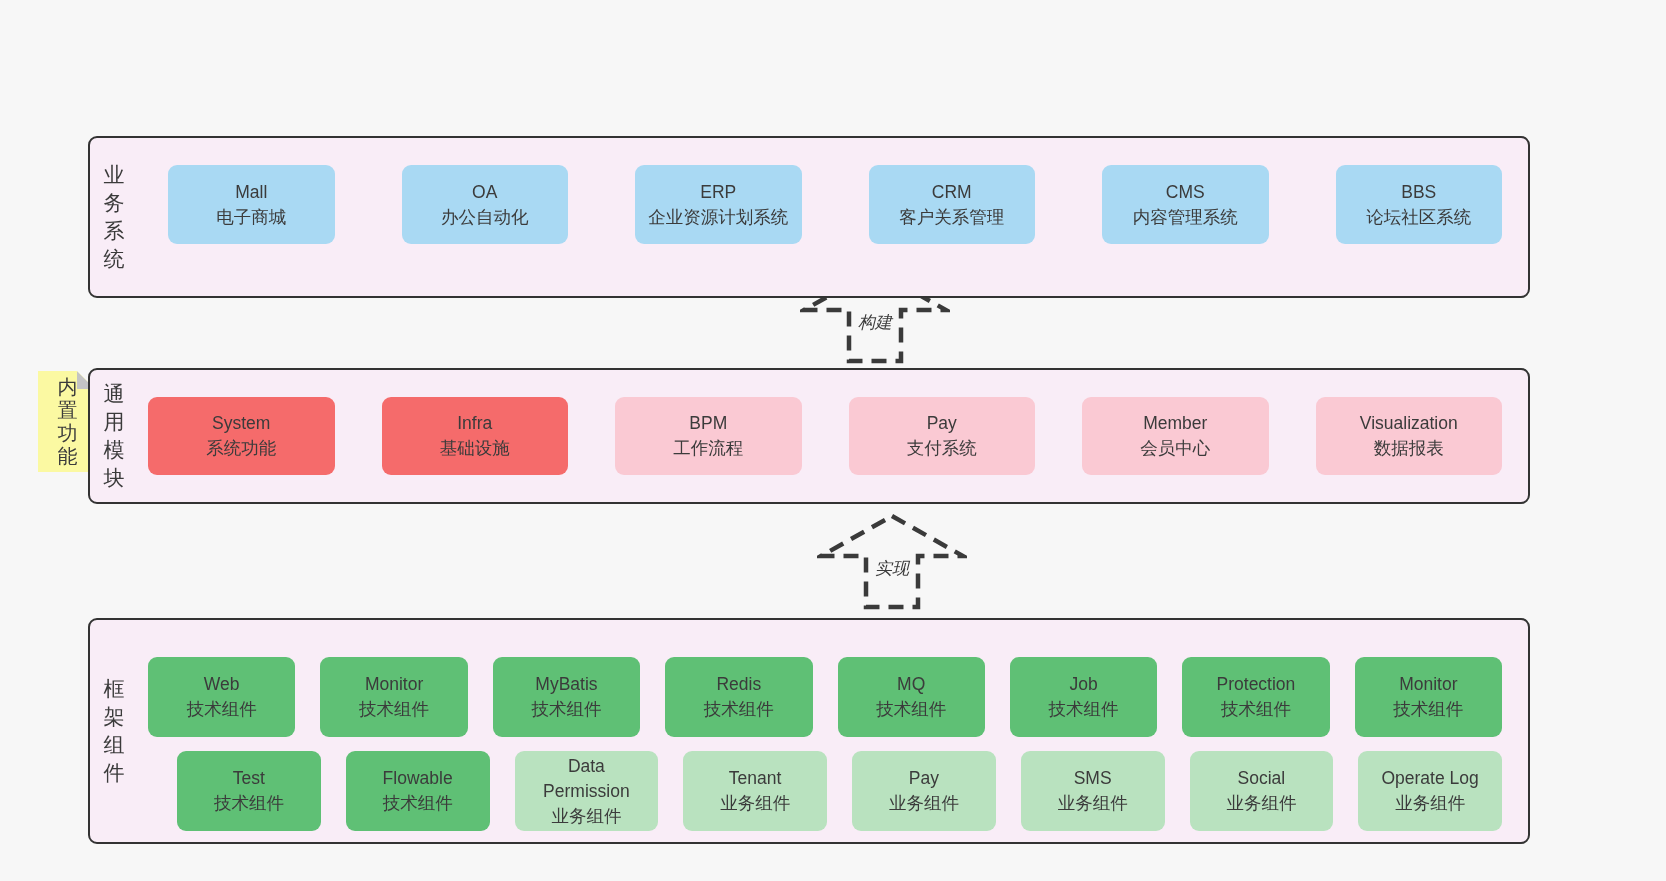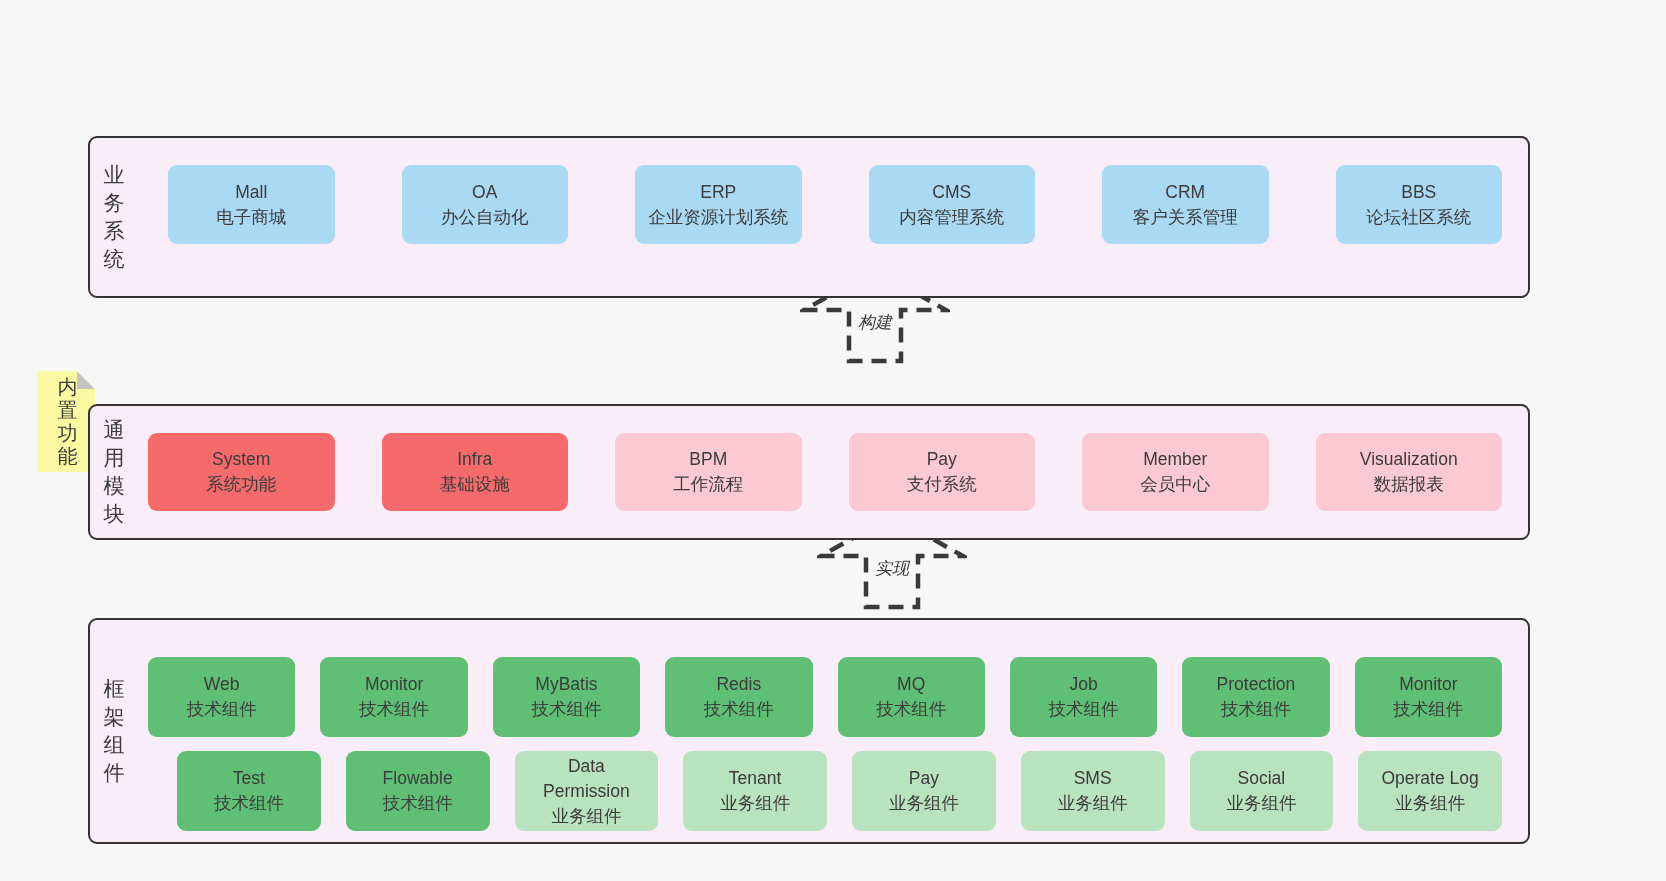--- a/index.html
+++ b/index.html
@@ -28,21 +28,21 @@
   }
   .panel{
     position:absolute;left:88px;width:1442px;
     background:var(--panel-bg);
     border:2px solid var(--panel-border);
     border-radius:9px;
     box-sizing:border-box;
     z-index:1;
   }
   #panel-business{top:136px;height:162px;}
-  #panel-modules{top:368px;height:136px;margin-top:36px;}
+  #panel-modules{top:368px;height:136px;}
   #panel-components{top:618px;height:226px;}
   .side-label{
     position:absolute;left:11px;top:50%;transform:translateY(-50%);
     width:26px;font-size:21px;line-height:28px;
     text-align:center;word-break:break-all;color:var(--text);
   }
   .row{
     position:absolute;left:58px;right:26px;
     display:grid;
   }
@@ -116,26 +116,26 @@
       </div>
       <div class="box blue">
         <span>OA</span>
         <span>办公自动化</span>
       </div>
       <div class="box blue">
         <span>ERP</span>
         <span>企业资源计划系统</span>
       </div>
       <div class="box blue">
+        <span>CRM</span>
+        <span>客户关系管理</span>
+      </div>
+      <div class="box blue">
         <span>CMS</span>
         <span>内容管理系统</span>
-      </div>
-      <div class="box blue">
-        <span>CRM</span>
-        <span>客户关系管理</span>
       </div>
       <div class="box blue">
         <span>BBS</span>
         <span>论坛社区系统</span>
       </div>
     </div>
   </section>
 
   <div class="arrow" id="arrow-build">
     <svg width="150" height="98" viewBox="0 0 150 98">

